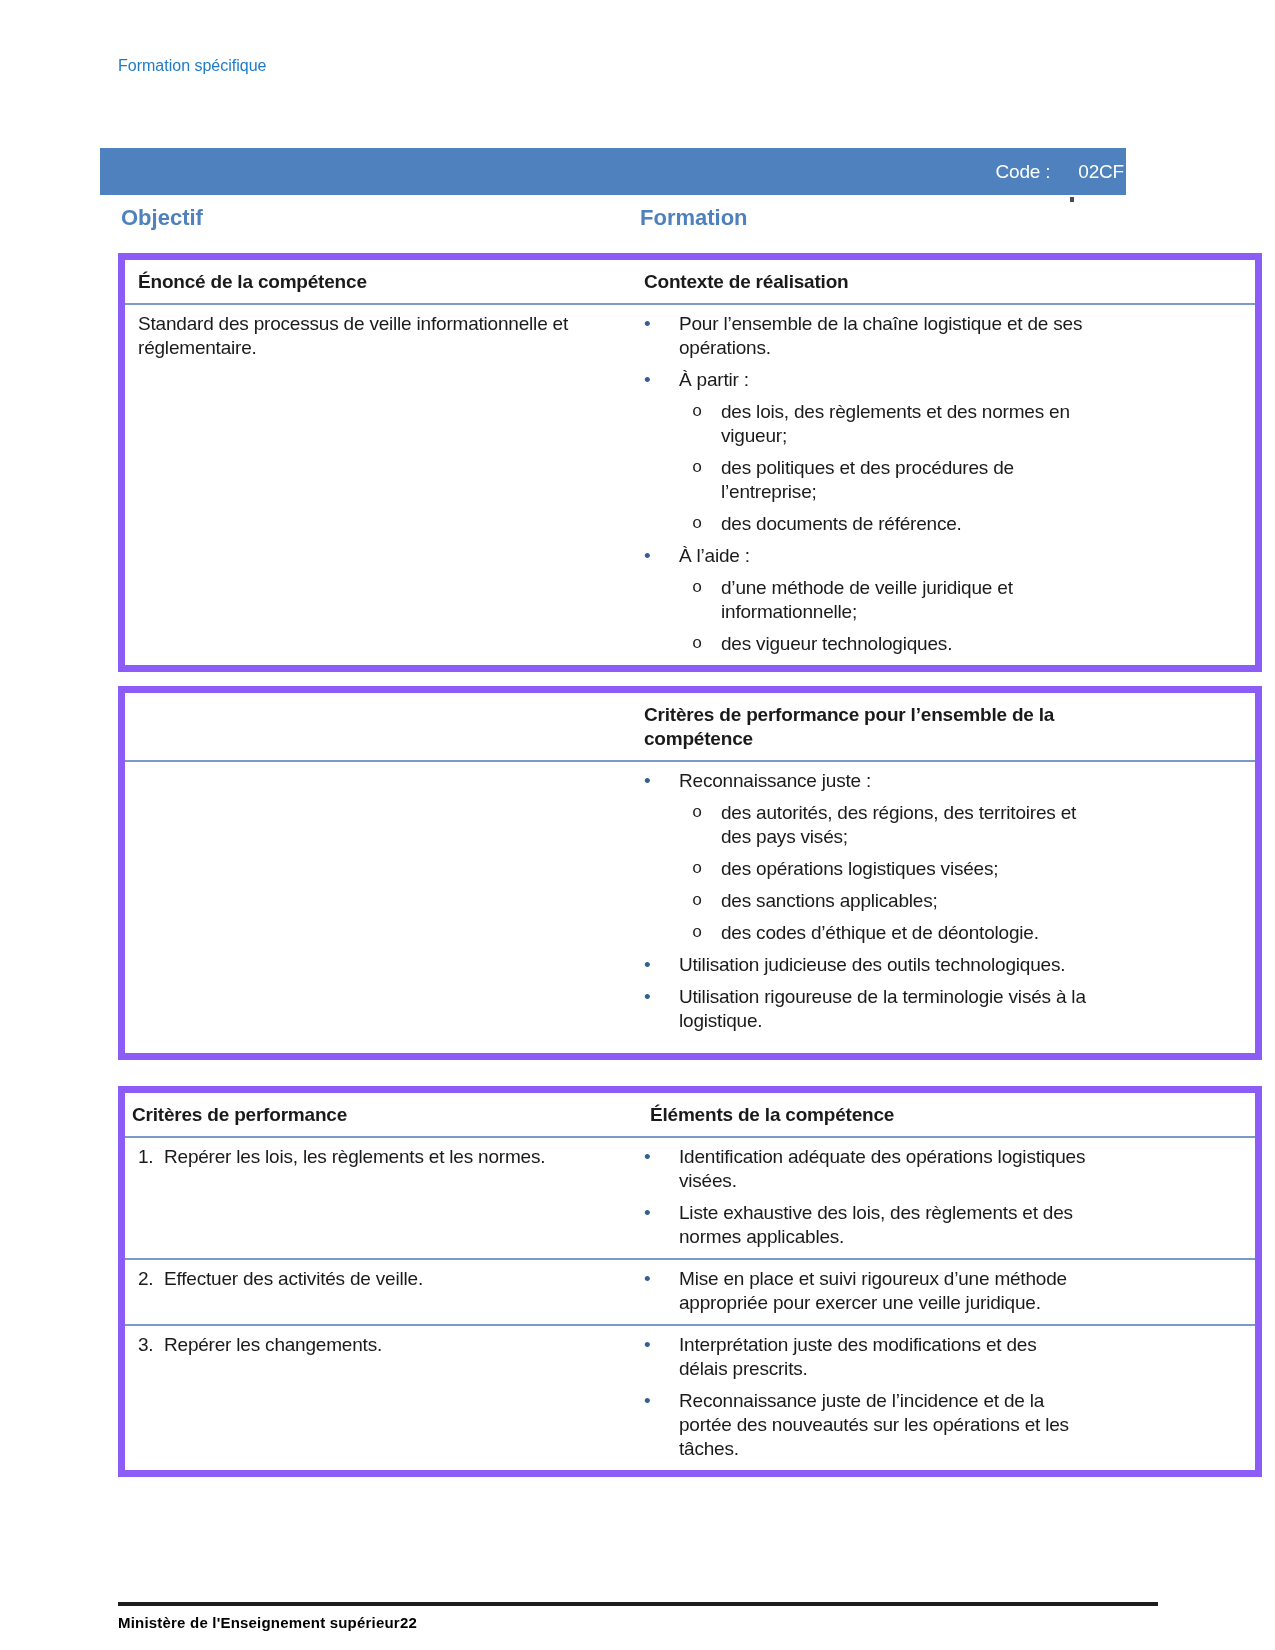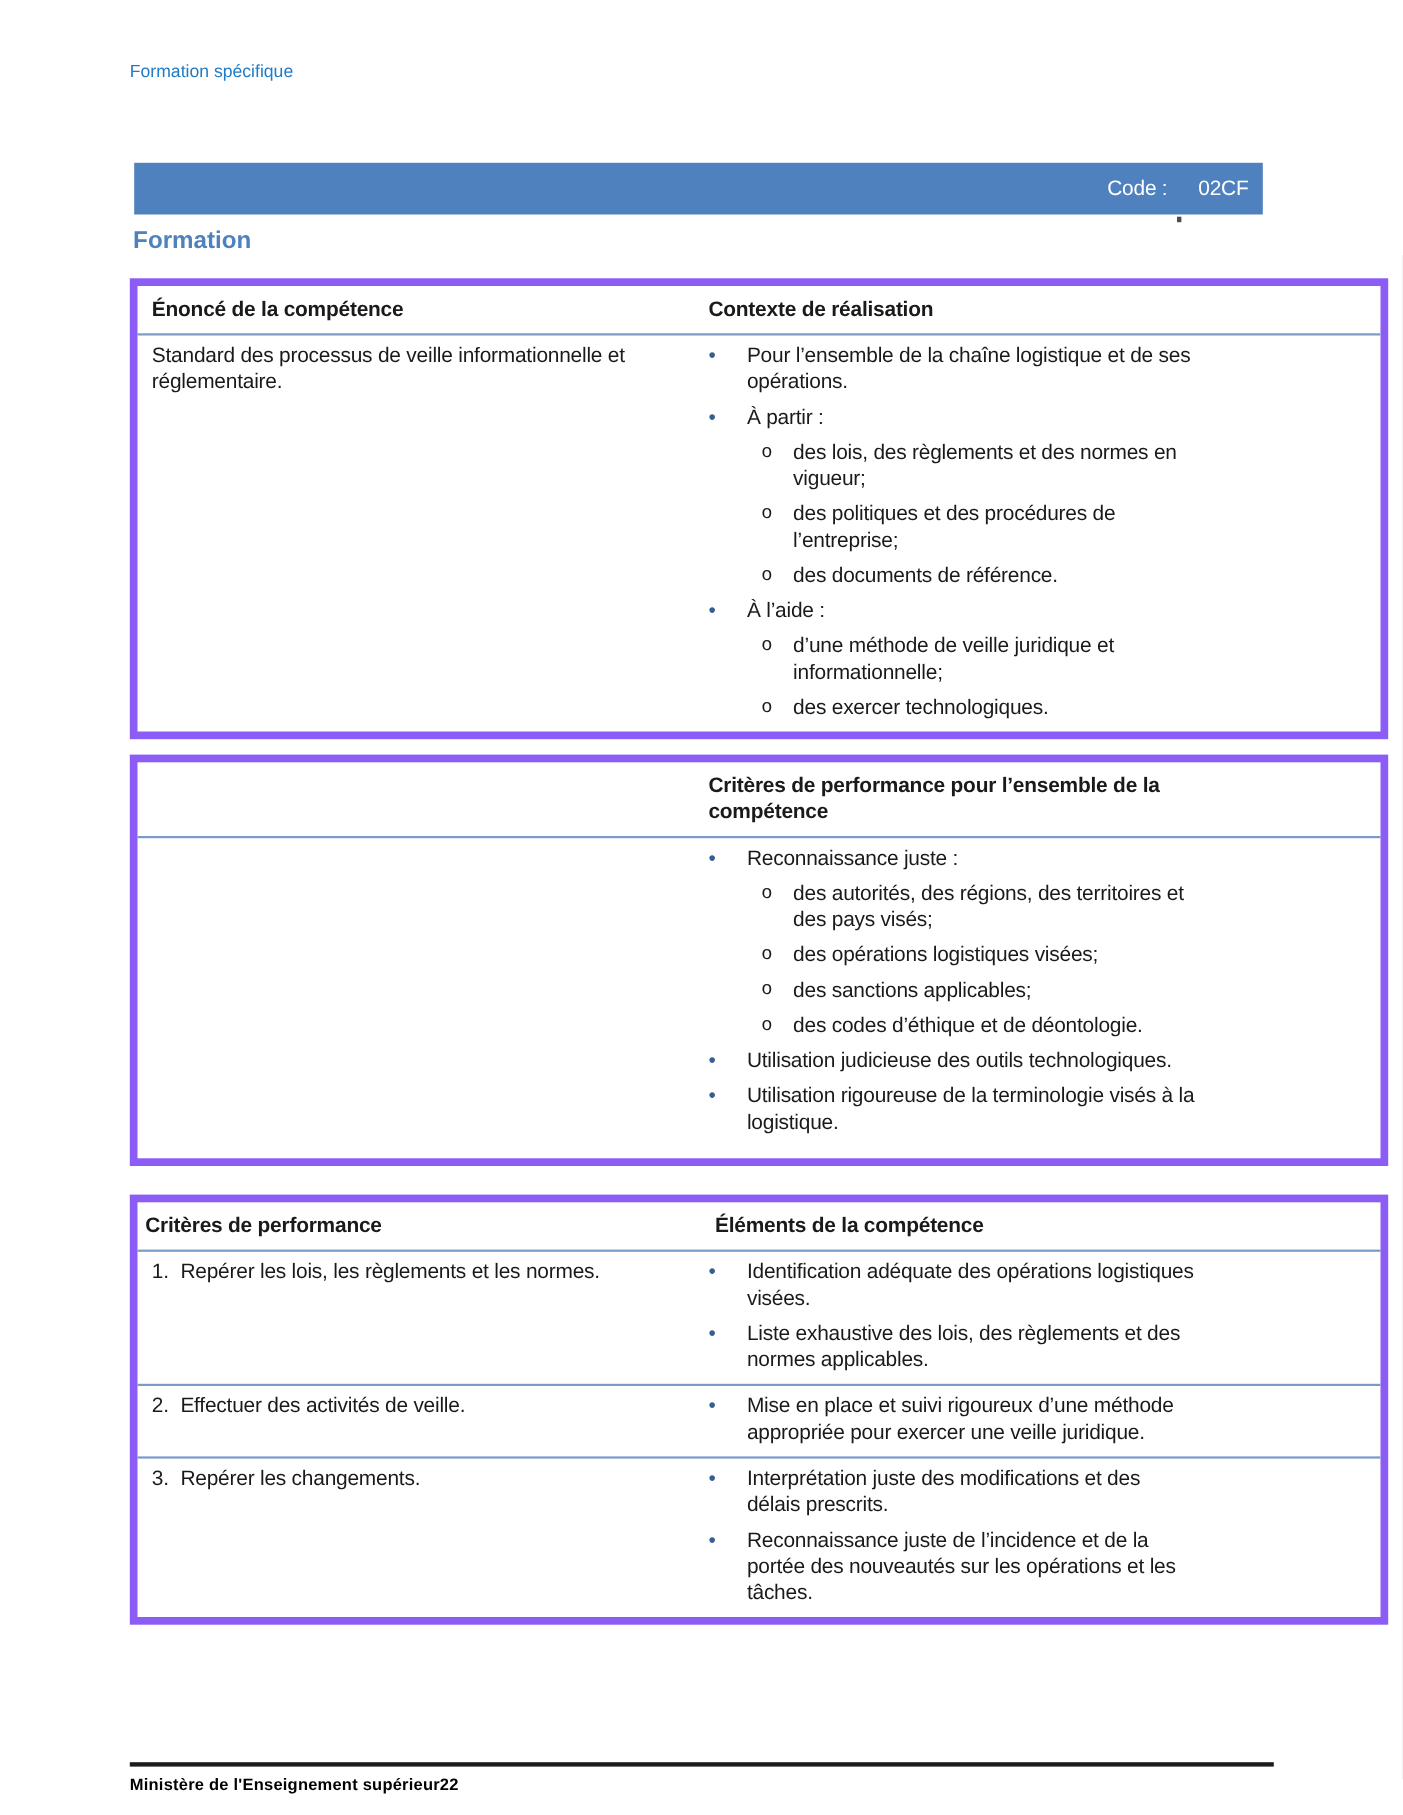--- a/index.html
+++ b/index.html
@@ -9,23 +9,23 @@
     font-family:"Liberation Sans","DejaVu Sans",sans-serif;
     font-size:19px; line-height:24px; letter-spacing:-0.2px; color:#1a1a1a;
   }
 
   .section-label {
     position:absolute; left:118px; top:56px;
     font-size:16px; line-height:20px; color:#1f7bc6; letter-spacing:0;
   }
 
   .codebar {
-    position:absolute; left:122px; top:148px; width:1026px; height:47px;
+    position:absolute; left:100px; top:148px; width:1026px; height:47px;
     background:#4e81bd; color:#ffffff; box-sizing:border-box;
-    display:flex; align-items:center; justify-content:flex-end; padding-right:13px;
+    display:flex; align-items:center; justify-content:flex-end; padding-right:2px;
   }
   .codebar .code-label { margin-right:28px; }
 
   .stray { position:absolute; left:1070px; top:197px; width:4px; height:5px; background:#4d4d4d; }
 
   .headings {
     position:absolute; left:121px; top:204px; width:1026px;
     display:grid; grid-template-columns:519px auto;
     font-weight:bold; font-size:22px; line-height:28px; color:#4e81bd; letter-spacing:0;
   }
@@ -76,20 +76,21 @@
 
   <div class="section-label">Formation spécifique</div>
 
   <div class="codebar">
     <span class="code-label">Code :</span>
     <span class="code-value">02CF</span>
   </div>
   <span class="stray"></span>
 
   <div class="headings">
+    <div>Objectif</div>
     <div>Formation</div>
   </div>
 
   <div class="tables">
 
     <div class="tbl t1">
       <div class="row sep">
         <div class="cell left hd">Énoncé de la compétence</div>
         <div class="cell right hd">Contexte de réalisation</div>
       </div>
@@ -124,21 +125,21 @@
               <span class="mk">•</span>
               <span class="bt pre">À l’aide :</span>
             </div>
           <div class="b l2">
               <span class="mk">o</span>
               <span class="bt pre">d’une méthode de veille juridique et
 informationnelle;</span>
             </div>
           <div class="b l2">
               <span class="mk">o</span>
-              <span class="bt pre">des exercer technologiques.</span>
+              <span class="bt pre">des vigueur technologiques.</span>
             </div>
         </div>
       </div>
     </div>
 
     <div class="tbl t2">
       <div class="row sep">
         <div class="cell left hd"></div>
         <div class="cell right hd pre">Critères de performance pour l’ensemble de la
 compétence</div>

